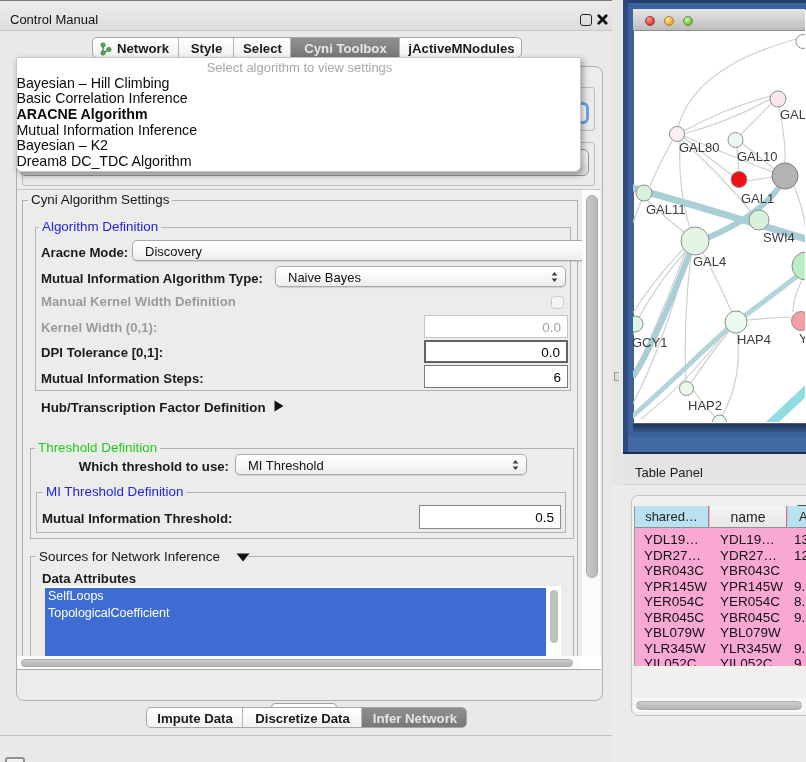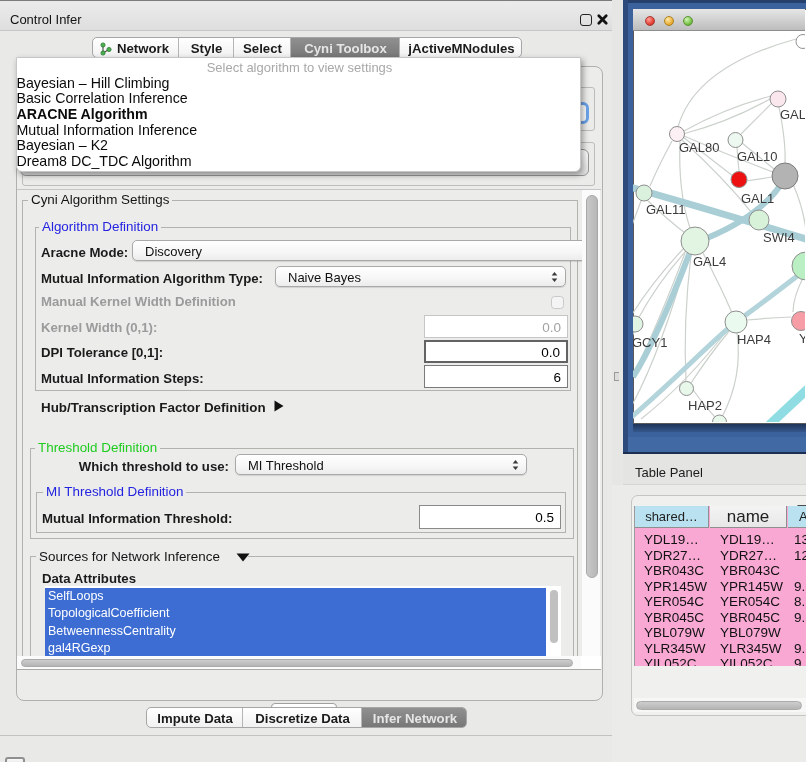--- a/index.html
+++ b/index.html
@@ -13,21 +13,21 @@
 .field{position:absolute;background:#fff;font-size:13.5px;text-align:right;}
 .field span{position:absolute;right:6px;top:50%;transform:translateY(-50%);}
 .gbox{position:absolute;border:1px solid #b2b2b1;}
 .gtitle{position:absolute;top:-8px;background:#ececeb;padding:0 3px;font-size:13.4px;white-space:nowrap;}
 </style></head>
 <body>
 
 <div class="abs" style="left:0;top:0;width:612px;height:736px;background:#e9e9e8;"></div>
 <div class="abs" style="left:0;top:0;width:612px;height:1px;background:#7c7c7c;"></div>
 <div class="abs" style="left:0;top:2px;width:612px;height:29px;background:linear-gradient(#ebebeb,#dedede);border-bottom:1px solid #c6c6c6;"></div>
-<div class="abs" style="left:10px;top:12px;font-size:13px;color:#111;">Control Infer</div>
+<div class="abs" style="left:10px;top:12px;font-size:13px;color:#111;">Control Manual</div>
 <div class="abs" style="left:580px;top:13.5px;width:12px;height:12px;border:1.5px solid #222;border-radius:3px;"></div>
 <svg class="abs" style="left:596px;top:13px;" width="13" height="13" viewBox="0 0 14 14">
     <path d="M3 3 L11 11 M11 3 L3 11" stroke="#111" stroke-width="3" stroke-linecap="round"></path>
   </svg>
 
 <div class="abs" style="left:92px;top:37px;width:430px;height:21px;border:1px solid #a6a6a6;border-radius:5px;background:linear-gradient(#ffffff,#f1f1f1);overflow:hidden;">
   <div class="abs" style="left:0;top:0;width:86px;height:21px;border-right:1px solid #b5b5b5;"></div>
   <div class="abs" style="left:86px;top:0;width:55px;height:21px;border-right:1px solid #b5b5b5;"></div>
   <div class="abs" style="left:141px;top:0;width:57px;height:21px;border-right:1px solid #b5b5b5;"></div>
   <div class="abs" style="left:198px;top:0;width:109px;height:21px;border-right:1px solid #b5b5b5;background:linear-gradient(#909090,#757575);"></div>
@@ -124,22 +124,20 @@
 <div class="gtitle lbl13" style="left:36px;top:549px;padding-right:28px;">Sources for Network Inference</div>
 <svg class="abs" style="left:236px;top:553px;" width="14" height="9" viewBox="0 0 14 9">
     <path d="M0.5 0.5 L13.5 0.5 L7 8.5 Z" fill="#111"></path>
   </svg>
 <div class="abs b" style="left:42px;top:571px;">Data Attributes</div>
 
 <div class="abs" style="left:45px;top:586px;width:516px;height:70px;background:#fff;overflow:hidden;">
   <div class="abs" style="left:0;top:2px;width:501px;height:69.2px;background:#3d6dd2;"></div>
   <div class="abs" style="left:3px;top:2px;width:501px;height:17.3px;line-height:17.3px;font-size:12.5px;color:#fff;">SelfLoops</div>
   <div class="abs" style="left:3px;top:19.3px;width:501px;height:17.3px;line-height:17.3px;font-size:12.5px;color:#fff;">TopologicalCoefficient</div>
-  <div class="abs" style="left:3px;top:36.6px;width:501px;height:17.3px;line-height:17.3px;font-size:12.5px;color:#fff;">BetweennessCentrality</div>
-  <div class="abs" style="left:3px;top:53.9px;width:501px;height:17.3px;line-height:17.3px;font-size:12.5px;color:#fff;">gal4RGexp</div>
   <div class="abs" style="left:505px;top:4px;width:8px;height:53px;background:#c0c0c0;border-radius:4px;"></div>
 </div>
 
 <div class="abs" style="left:582px;top:190px;width:18px;height:466px;background:#fbfbfb;"></div>
 <div class="abs" style="left:586px;top:195px;width:12px;height:383px;background:linear-gradient(90deg,#c9c9c9,#b7b7b7);border:1px solid #a8a8a8;border-radius:6.5px;"></div>
 <div class="abs" style="left:17px;top:656px;width:565px;height:13px;background:#fbfbfb;"></div>
 <div class="abs" style="left:21px;top:658.5px;width:552px;height:8.5px;background:linear-gradient(#cdcdcd,#b5b5b5);border:1px solid #ababab;border-radius:4.5px;"></div>
 <div class="abs" style="left:581px;top:656px;width:20px;height:13px;background:#fff;"></div>
 <div class="abs" style="left:17px;top:669px;width:584px;height:1px;background:#a9a9a9;"></div>
 
@@ -282,21 +280,21 @@
 <svg class="abs" style="left:755px;top:511px;" width="25" height="11" viewBox="0 0 25 11">
   <rect x="0.8" y="0.8" width="9" height="9" rx="1" fill="none" stroke="#161616" stroke-width="1.5"></rect>
   <rect x="14.3" y="0.8" width="9" height="9" rx="1" fill="none" stroke="#161616" stroke-width="1.5"></rect>
 </svg>
 <svg class="abs" style="left:796px;top:505px;" width="12" height="24" viewBox="0 0 12 24">
   <path d="M1.5 1.5 L12 1.5 M1.5 1.5 L1.5 22.5 L12 22.5" fill="none" stroke="#161616" stroke-width="2.4"></path>
 </svg>
 
 <div class="abs" style="left:634px;top:506px;width:172px;height:160px;background:#f9a8d4;overflow:hidden;border-left:1px solid #9b9b9b;">
   <div class="abs" style="left:0;top:0;width:74px;height:22px;background:#b9e1ef;border-right:1px solid #8f8f8f;border-bottom:1px solid #8f8f8f;text-align:center;line-height:22px;font-size:13px;color:#222;">shared…</div>
-  <div class="abs" style="left:75px;top:0;width:77px;height:22px;background:linear-gradient(#f4f4f4,#e7e7e7);border-right:1px solid #8f8f8f;border-bottom:1px solid #8f8f8f;text-align:center;line-height:22px;font-size:17px;color:#222;">name</div>
+  <div class="abs" style="left:75px;top:0;width:77px;height:22px;background:linear-gradient(#f4f4f4,#e7e7e7);border-right:1px solid #8f8f8f;border-bottom:1px solid #8f8f8f;text-align:center;line-height:22px;font-size:14px;color:#222;">name</div>
   <div class="abs" style="left:153px;top:0;width:19px;height:22px;background:#b9e1ef;border-bottom:1px solid #8f8f8f;overflow:hidden;">
       <span style="position:absolute;left:11px;top:0;line-height:22px;font-size:13px;color:#222;">Av</span>
     </div>
   <div class="abs" style="left:9px;top:26px;font-size:13.5px;color:#111;line-height:15.5px;white-space:pre;">YDL19…
 YDR27…
 YBR043C
 YPR145W
 YER054C
 YBR045C
 YBL079W

